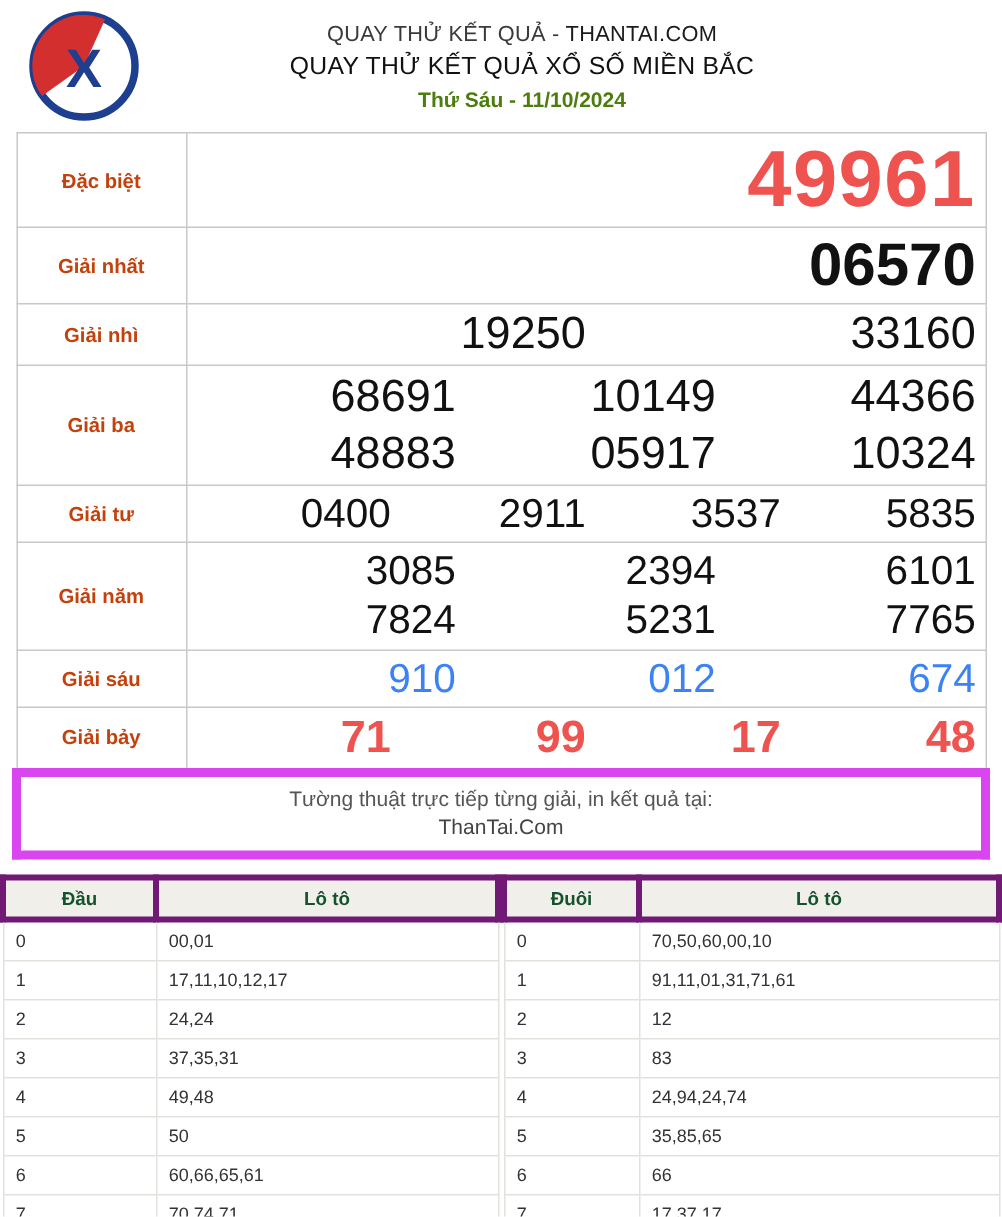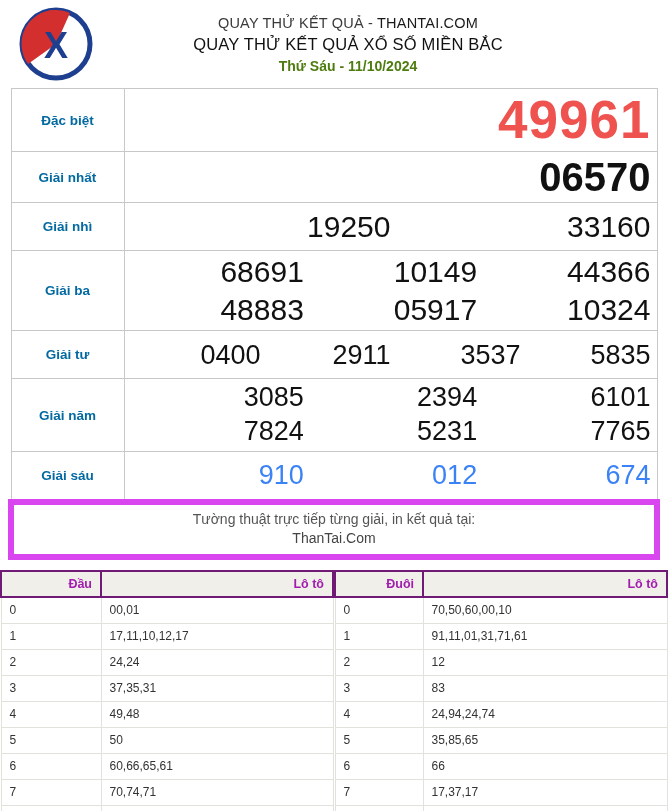--- a/index.html
+++ b/index.html
@@ -72,23 +72,23 @@
   }
   .result-table td {
     border: 1px solid #c8c8c8;
     text-align: center;
     vertical-align: middle;
   }
   .lbl {
     width: 108px;
     font-size: 13.5px;
     font-weight: bold;
-    color: #0369a1;
+    color: #c2410c;
     background: #fff;
-    padding: 16px 2px;
+    padding: 4px 2px;
   }
   .nums {
     padding: 2px 6px;
   }
   .row-flex {
     display: flex;
     justify-content: space-around;
     align-items: center;
     width: 100%;
   }
@@ -122,25 +122,25 @@
     width: 334px;
     box-sizing: border-box;
   }
   .half table {
     width: 100%;
     border-collapse: collapse;
     table-layout: fixed;
   }
   .half th {
     background: #f0efe9;
-    border: 2px solid #701a75;
+    border: 4px solid #701a75;
     font-size: 12.5px;
     font-weight: bold;
-    color: #a21caf;
-    text-align: right;
+    color: #14532d;
+    text-align: center;
     padding: 5px 8px;
   }
   .half td {
     border: 1px solid #e2e2dd;
     font-size: 12px;
     padding: 4px 8px;
     color: #333;
     height: 17px;
   }
   .col-head { width: 80px; }
@@ -243,20 +243,31 @@
       <tr>
         <td class="lbl">Giải sáu</td>
         <td class="nums">
           <div class="row-flex g6">
             <span>910</span>
             <span>012</span>
             <span>674</span>
           </div>
         </td>
       </tr>
+      <tr>
+        <td class="lbl">Giải bảy</td>
+        <td class="nums">
+          <div class="row-flex g7">
+            <span>71</span>
+            <span>99</span>
+            <span>17</span>
+            <span>48</span>
+          </div>
+        </td>
+      </tr>
       <tr class="note-row">
         <td colspan="2">
           <div class="note-1">Tường thuật trực tiếp từng giải, in kết quả tại:</div>
           <div class="note-2">ThanTai.Com</div>
         </td>
       </tr>
     </tbody>
   </table>
 
   <div class="bottom">

